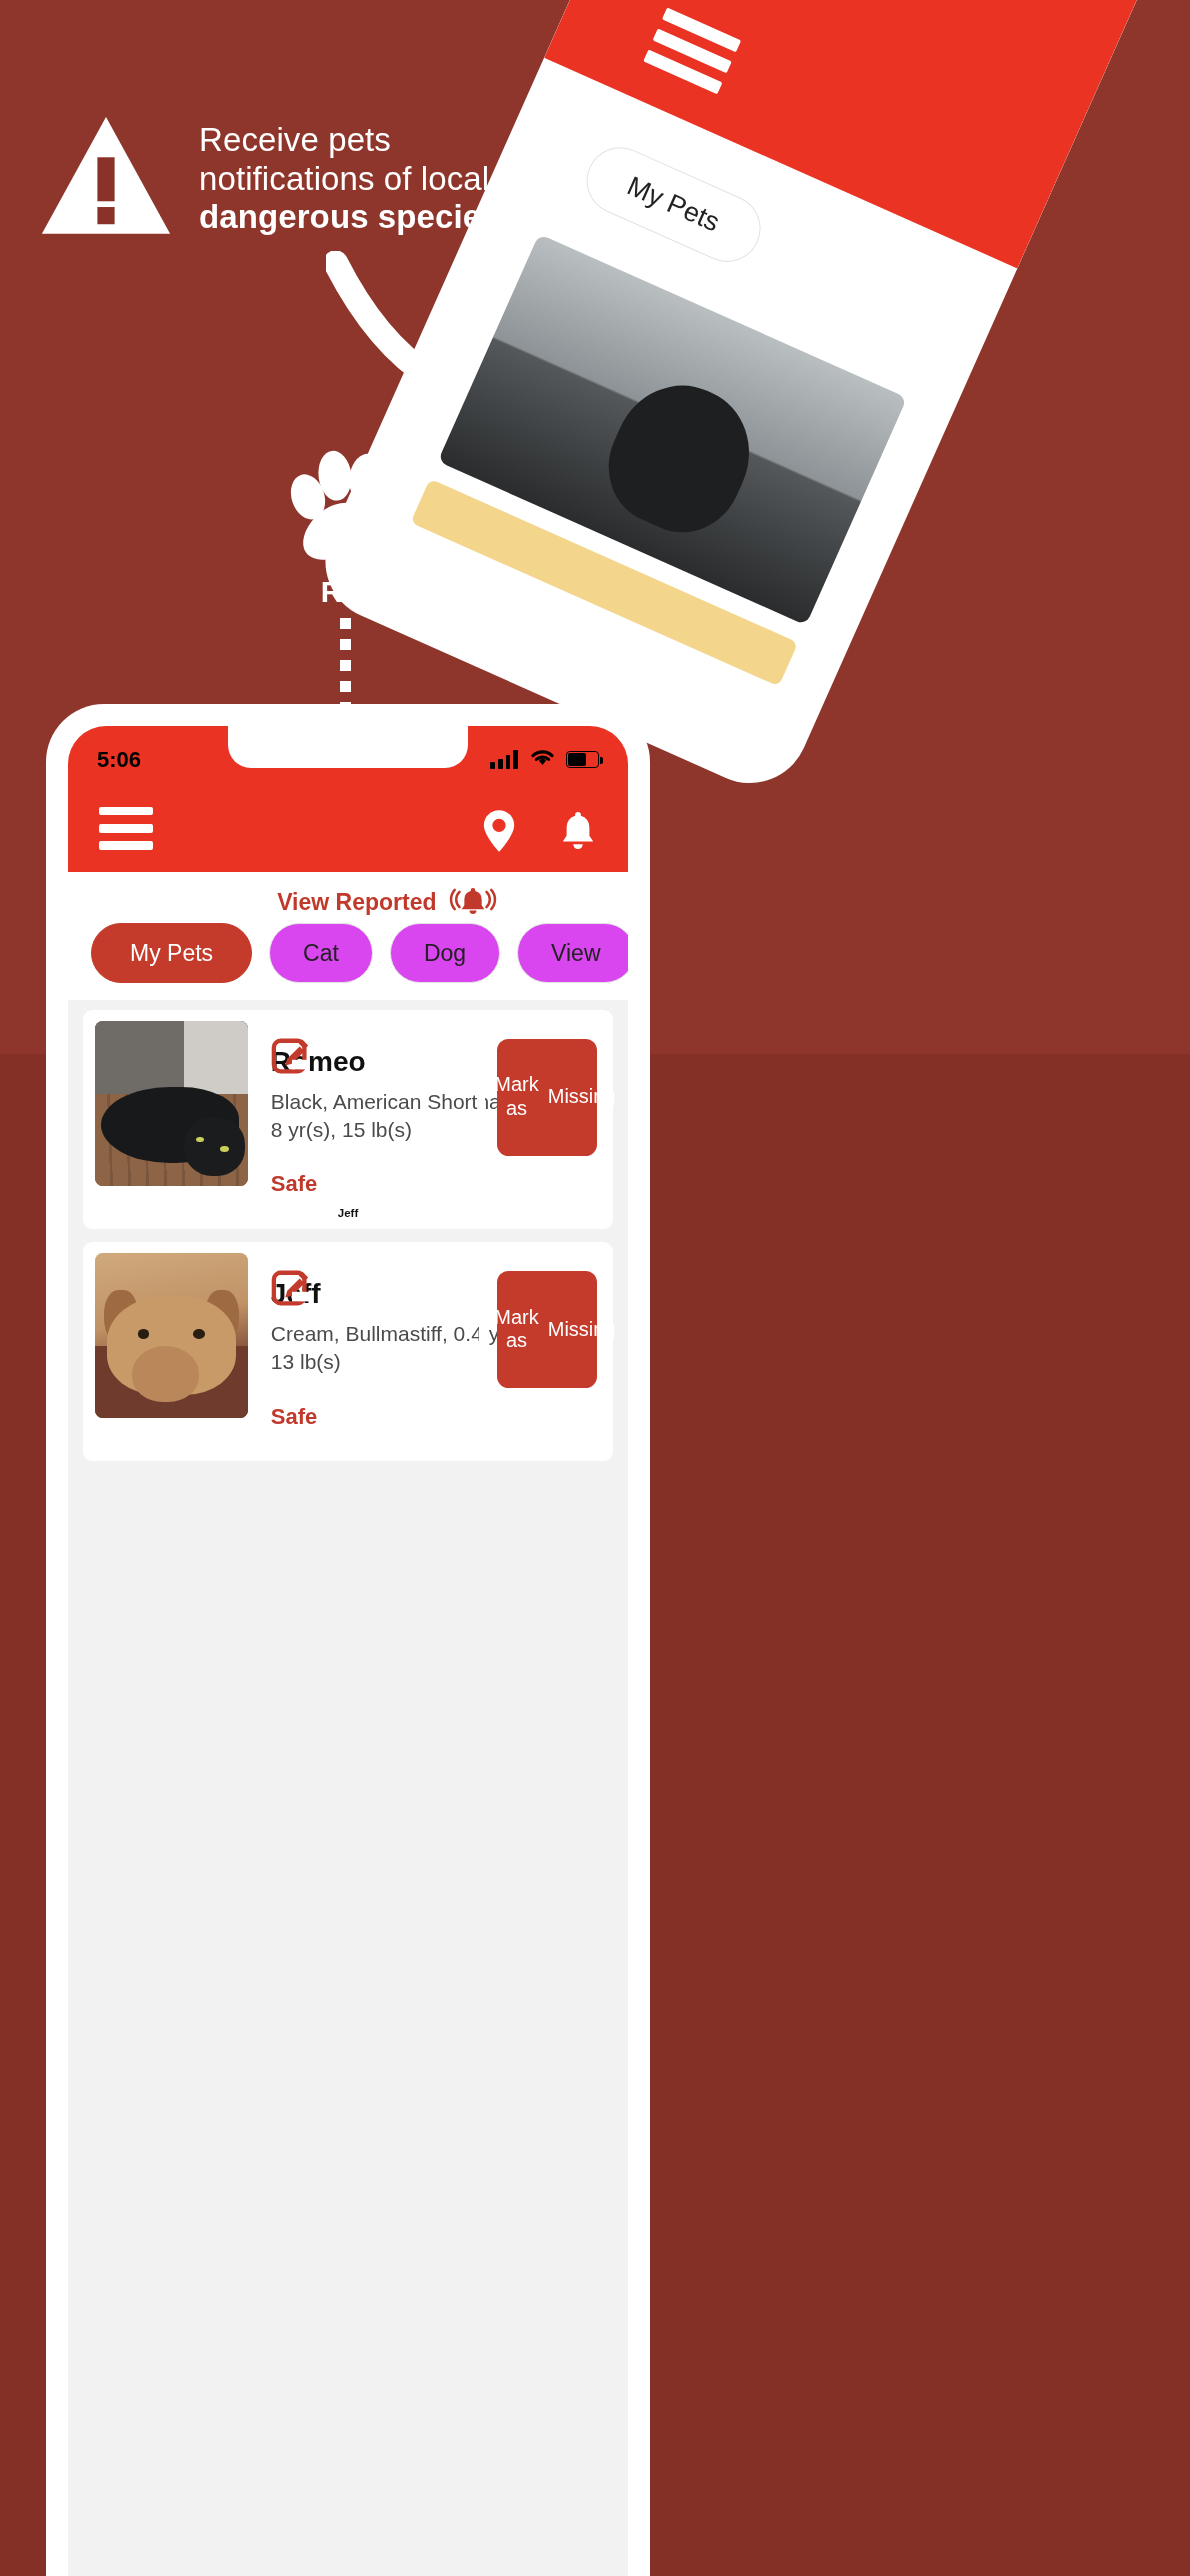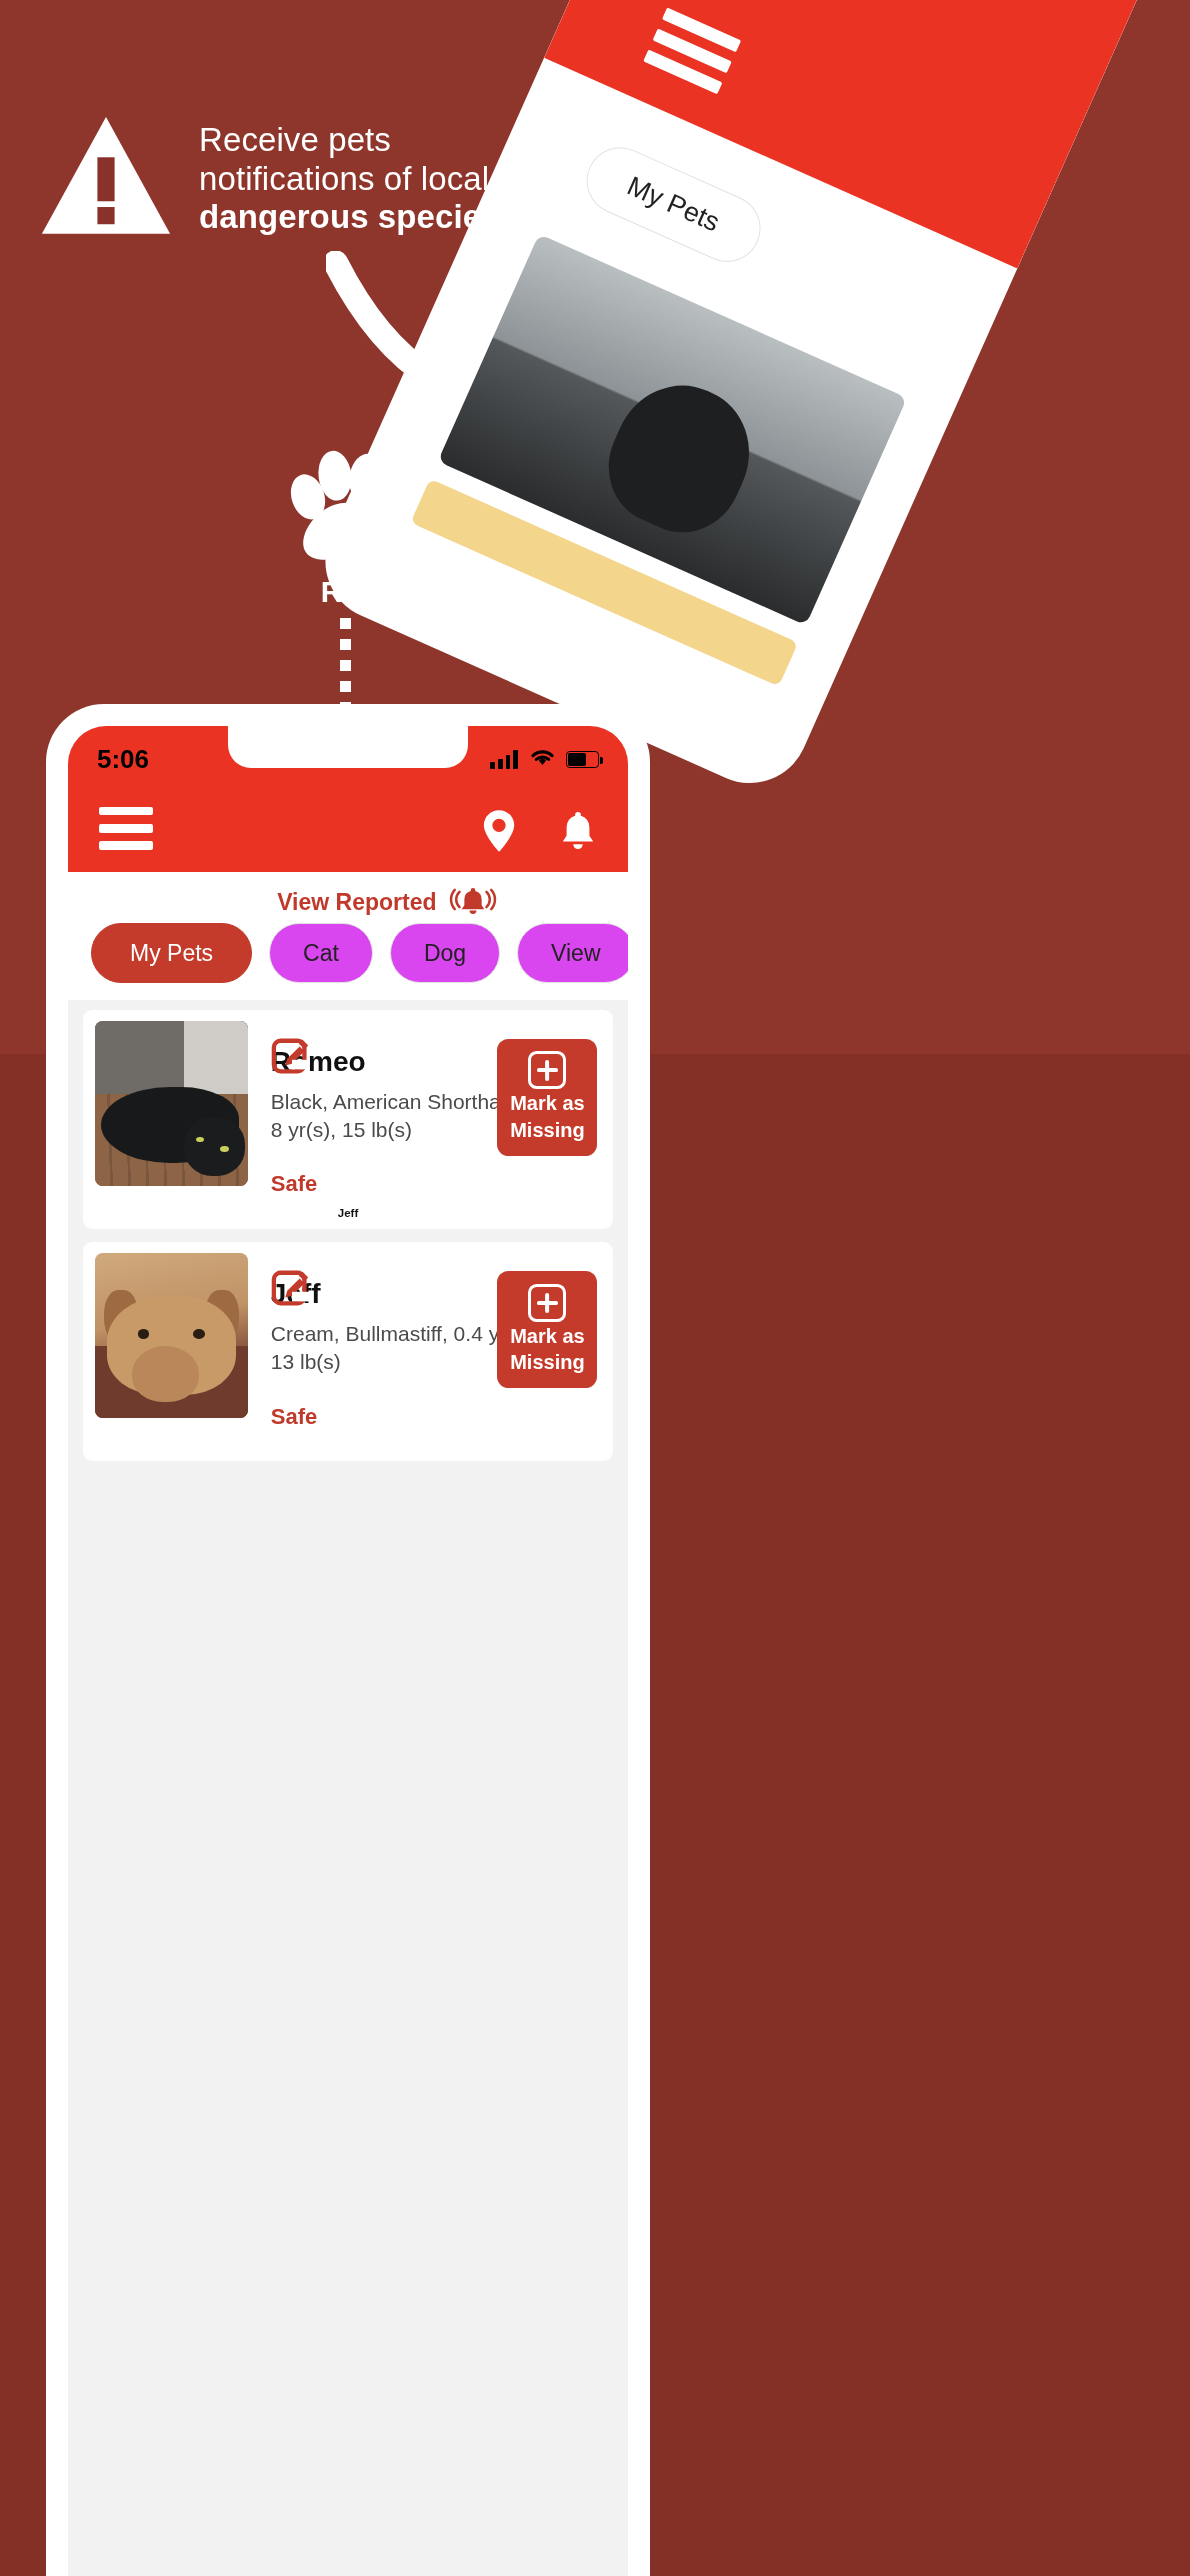--- a/index.html
+++ b/index.html
@@ -107,21 +107,21 @@
 
   .statusbar {
     position:relative; height:67px; background:#EA3323;
     display:flex; align-items:center; justify-content:space-between;
     padding:0 29px;
   }
   .notch {
     position:absolute; left:50%; transform:translateX(-50%); top:0;
     width:240px; height:42px; background:#fff; border-radius:0 0 23px 23px;
   }
-  .st-time { font-size:26px; font-weight:700; color:#000; z-index:2; }
+  .st-time { font-size:22px; font-weight:700; color:#000; z-index:2; }
   .st-icons { display:flex; align-items:center; gap:11.5px; z-index:2; }
   .sig { display:flex; align-items:flex-end; gap:2.9px; height:19px; }
   .sig b { display:block; width:4.8px; background:#000; border-radius:1px; }
   .sig b:nth-child(1){height:6.7px;} .sig b:nth-child(2){height:10.5px;}
   .sig b:nth-child(3){height:14.4px;} .sig b:nth-child(4){height:19px;}
   .batt {
     width:33px; height:16.3px; border:1.9px solid #000; border-radius:3.8px;
     position:relative; padding:1px;
   }
   .batt span { display:block; width:62%; height:100%; background:#000; border-radius:1.9px; }
@@ -196,22 +196,22 @@
   .edit-icon { position:absolute; left:188px; top:25px; }
 
   .info { flex:1; padding:25px 0 0 23px; }
   .pet-name { font-size:28px; font-weight:700; color:#111; margin-bottom:9.6px; }
   .pet-desc { font-size:21px; color:#4b4b4b; line-height:1.35; }
   .pet-status { font-size:22px; font-weight:700; color:#C0392B; margin-top:27px; }
 
   .mark-btn {
     position:absolute; right:15.3px; top:29px;
     width:100px; height:117px; background:#C43B2C; border-radius:11.5px;
-    display:flex; flex-direction:column; align-items:center; justify-content:center;
-    color:#fff; font-size:20px; line-height:1.18; text-align:center; gap:3px;font-weight:bold;
+    display:flex; align-items:center; justify-content:center;
+    color:#fff; font-size:20px; line-height:1.18; text-align:center; gap:9px;
   }
   .plus-box {
     width:38px; height:38px; border:3.8px solid #fff; border-radius:8.6px;
     position:relative;
   }
   .plus-box:before, .plus-box:after {
     content:""; position:absolute; background:#fff; border-radius:1.9px;
   }
   .plus-box:before { left:50%; top:18%; width:3.8px; height:64%; transform:translateX(-50%); }
   .plus-box:after { top:50%; left:18%; height:3.8px; width:64%; transform:translateY(-50%); }

